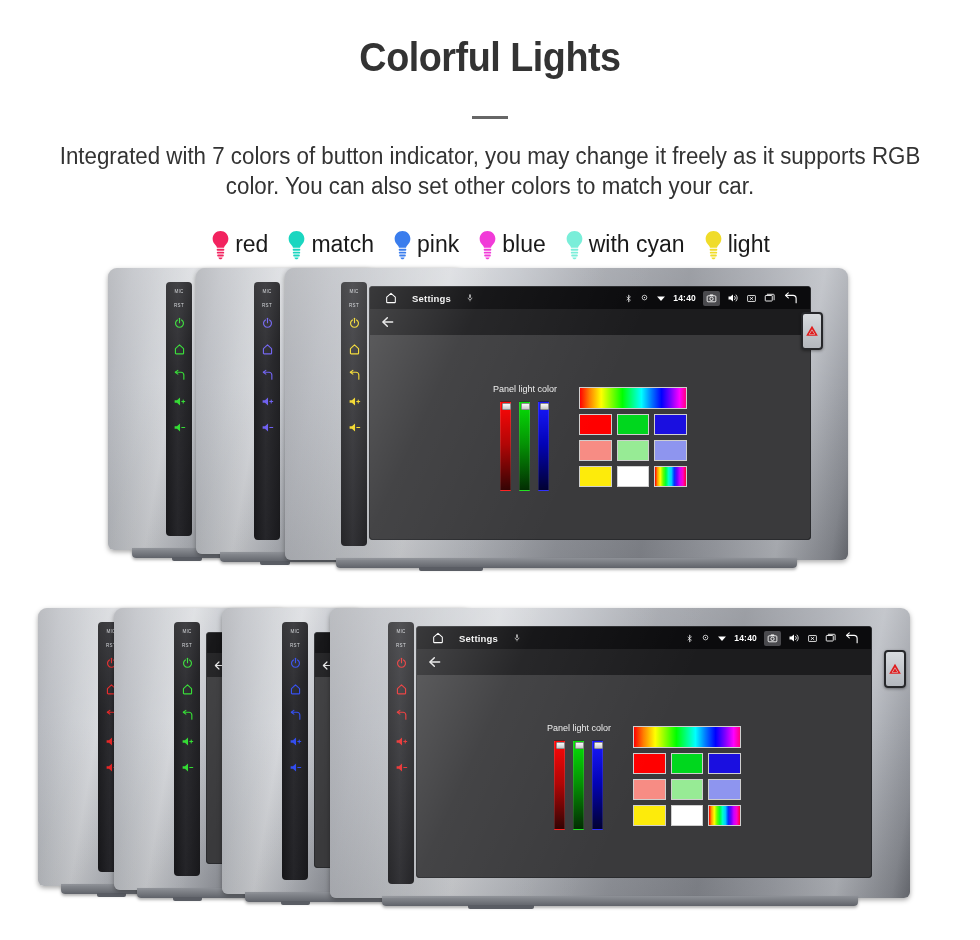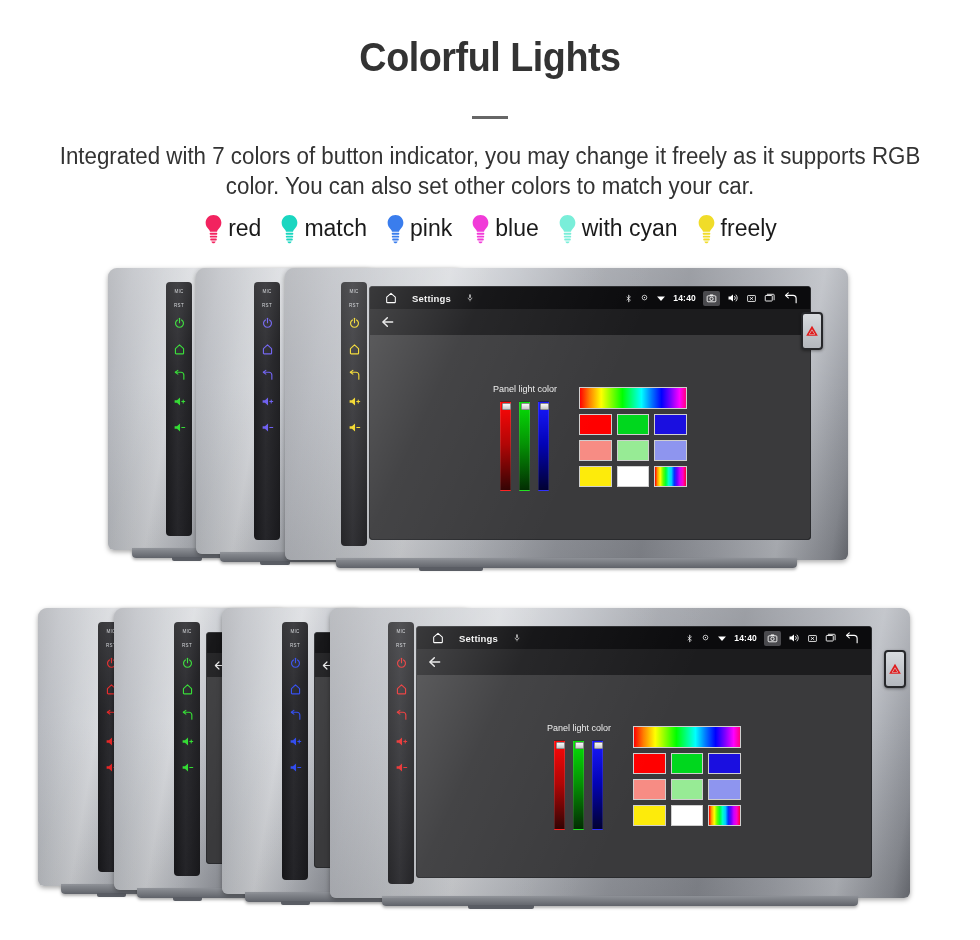--- a/index.html
+++ b/index.html
@@ -43,21 +43,21 @@
     width: 900px;
     transform: scaleX(0.97);
   }
 
   
   .legend {
     display: flex;
     justify-content: center;
     align-items: center;
     gap: 0px;
-    margin-top: 12px;
+    margin-top: 28px;
     padding: 0 24px;
   }
   .legend-item {
     display: flex;
     align-items: center;
     gap: 4px;
     margin-right: 18px;
     white-space: nowrap;
   }
   .legend-item:last-child { margin-right: 0; }
@@ -343,21 +343,21 @@
       <div class="legend-item">
         <span>
           <svg class="bulb" xmlns="http://www.w3.org/2000/svg" viewBox="0 0 24 34" width="21" height="30">
             <path fill="#f0dc29" d="M12 1C6.9 1 3 5 3 9.9c0 3.3 1.7 5.5 3.2 7.2 .9 1 1.6 1.9 1.8 2.9h8c.2-1 .9-1.9 1.8-2.9C19.3 15.4 21 13.2 21 9.9 21 5 17.1 1 12 1z"></path>
             <rect fill="#f0dc29" x="7.6" y="21.3" width="8.8" height="2.2" rx="1"></rect>
             <rect fill="#f0dc29" x="7.8" y="24.6" width="8.4" height="2.2" rx="1"></rect>
             <rect fill="#f0dc29" x="8.2" y="27.9" width="7.6" height="2.2" rx="1"></rect>
             <path fill="#f0dc29" d="M9.6 31.3h4.8c-.3 1.3-1.2 2.1-2.4 2.1s-2.1-.8-2.4-2.1z"></path>
           </svg>
         </span>
-        <span class="legend-label">freely</span>
+        <span class="legend-label">light</span>
       </div>
     </div>
 
   <div class="row" id="row1">
       <div class="unit" style="left: 108px; width: 268px; height: 282px; z-index: 1;">
         <div class="body-inner"></div>
         <div class="btnstrip" style="left:58px">
           <div class="strip-txt">MIC</div>
           <div class="strip-txt">RST</div>
           <span>

